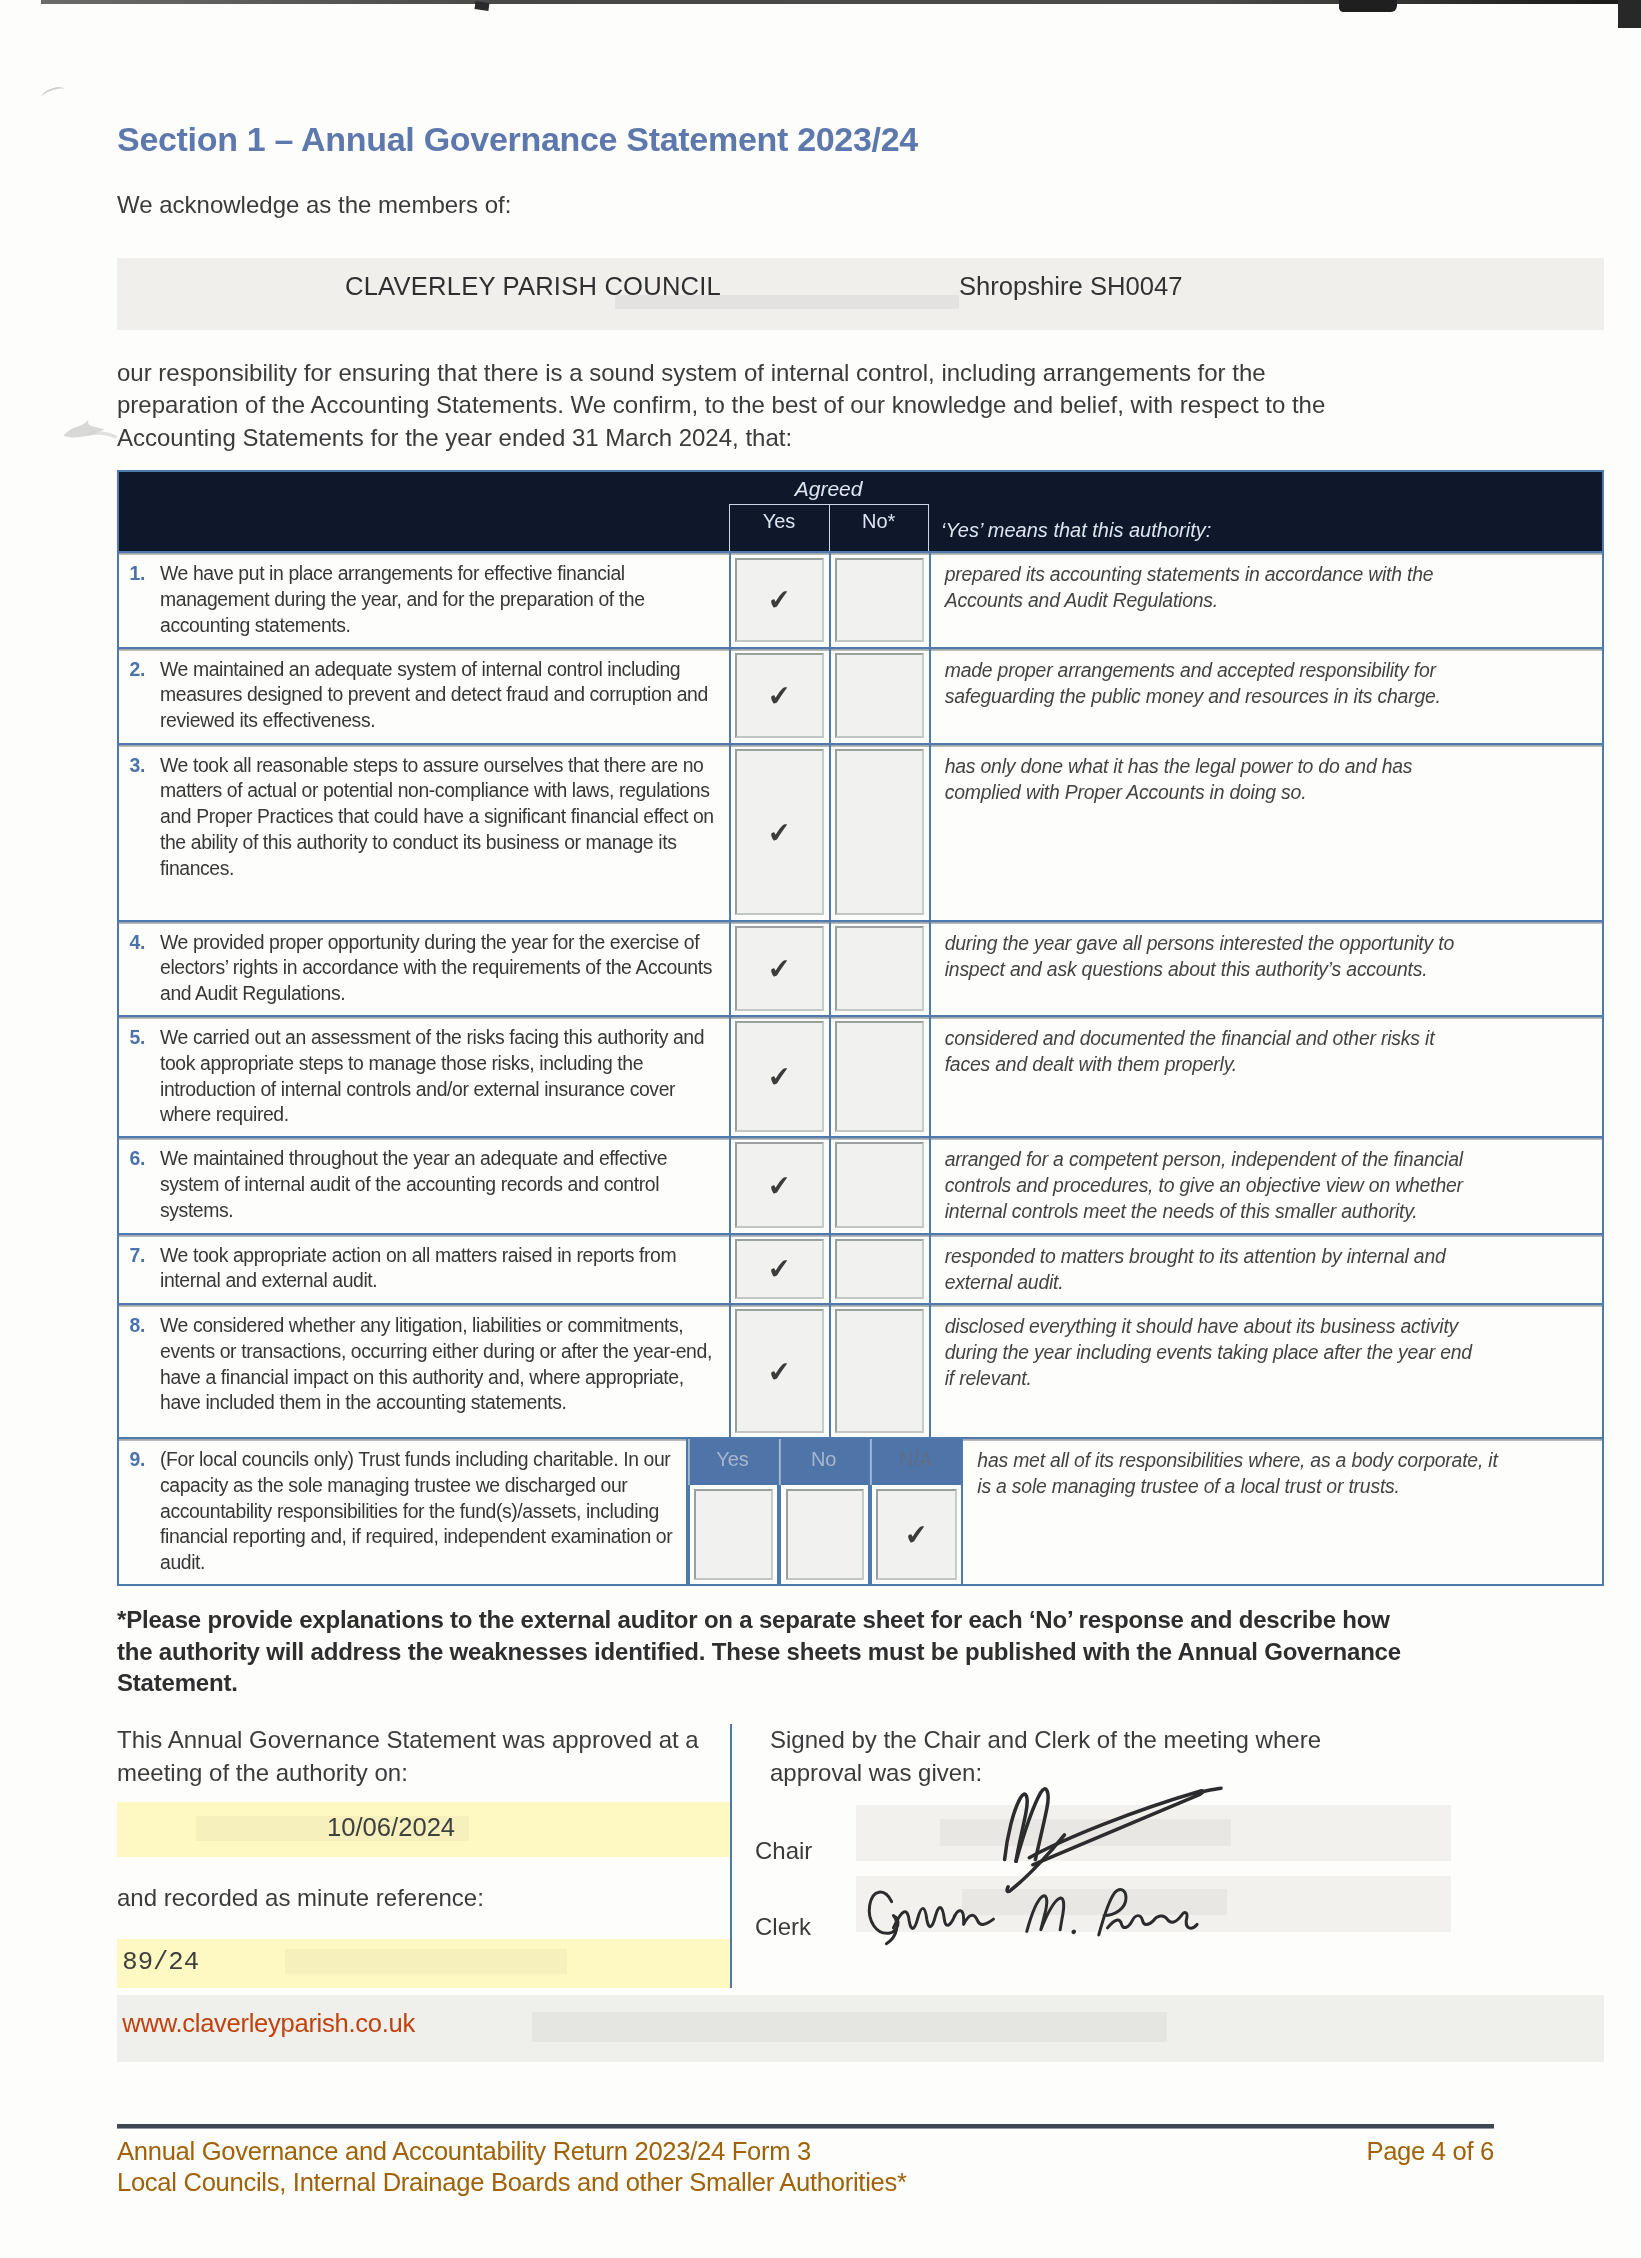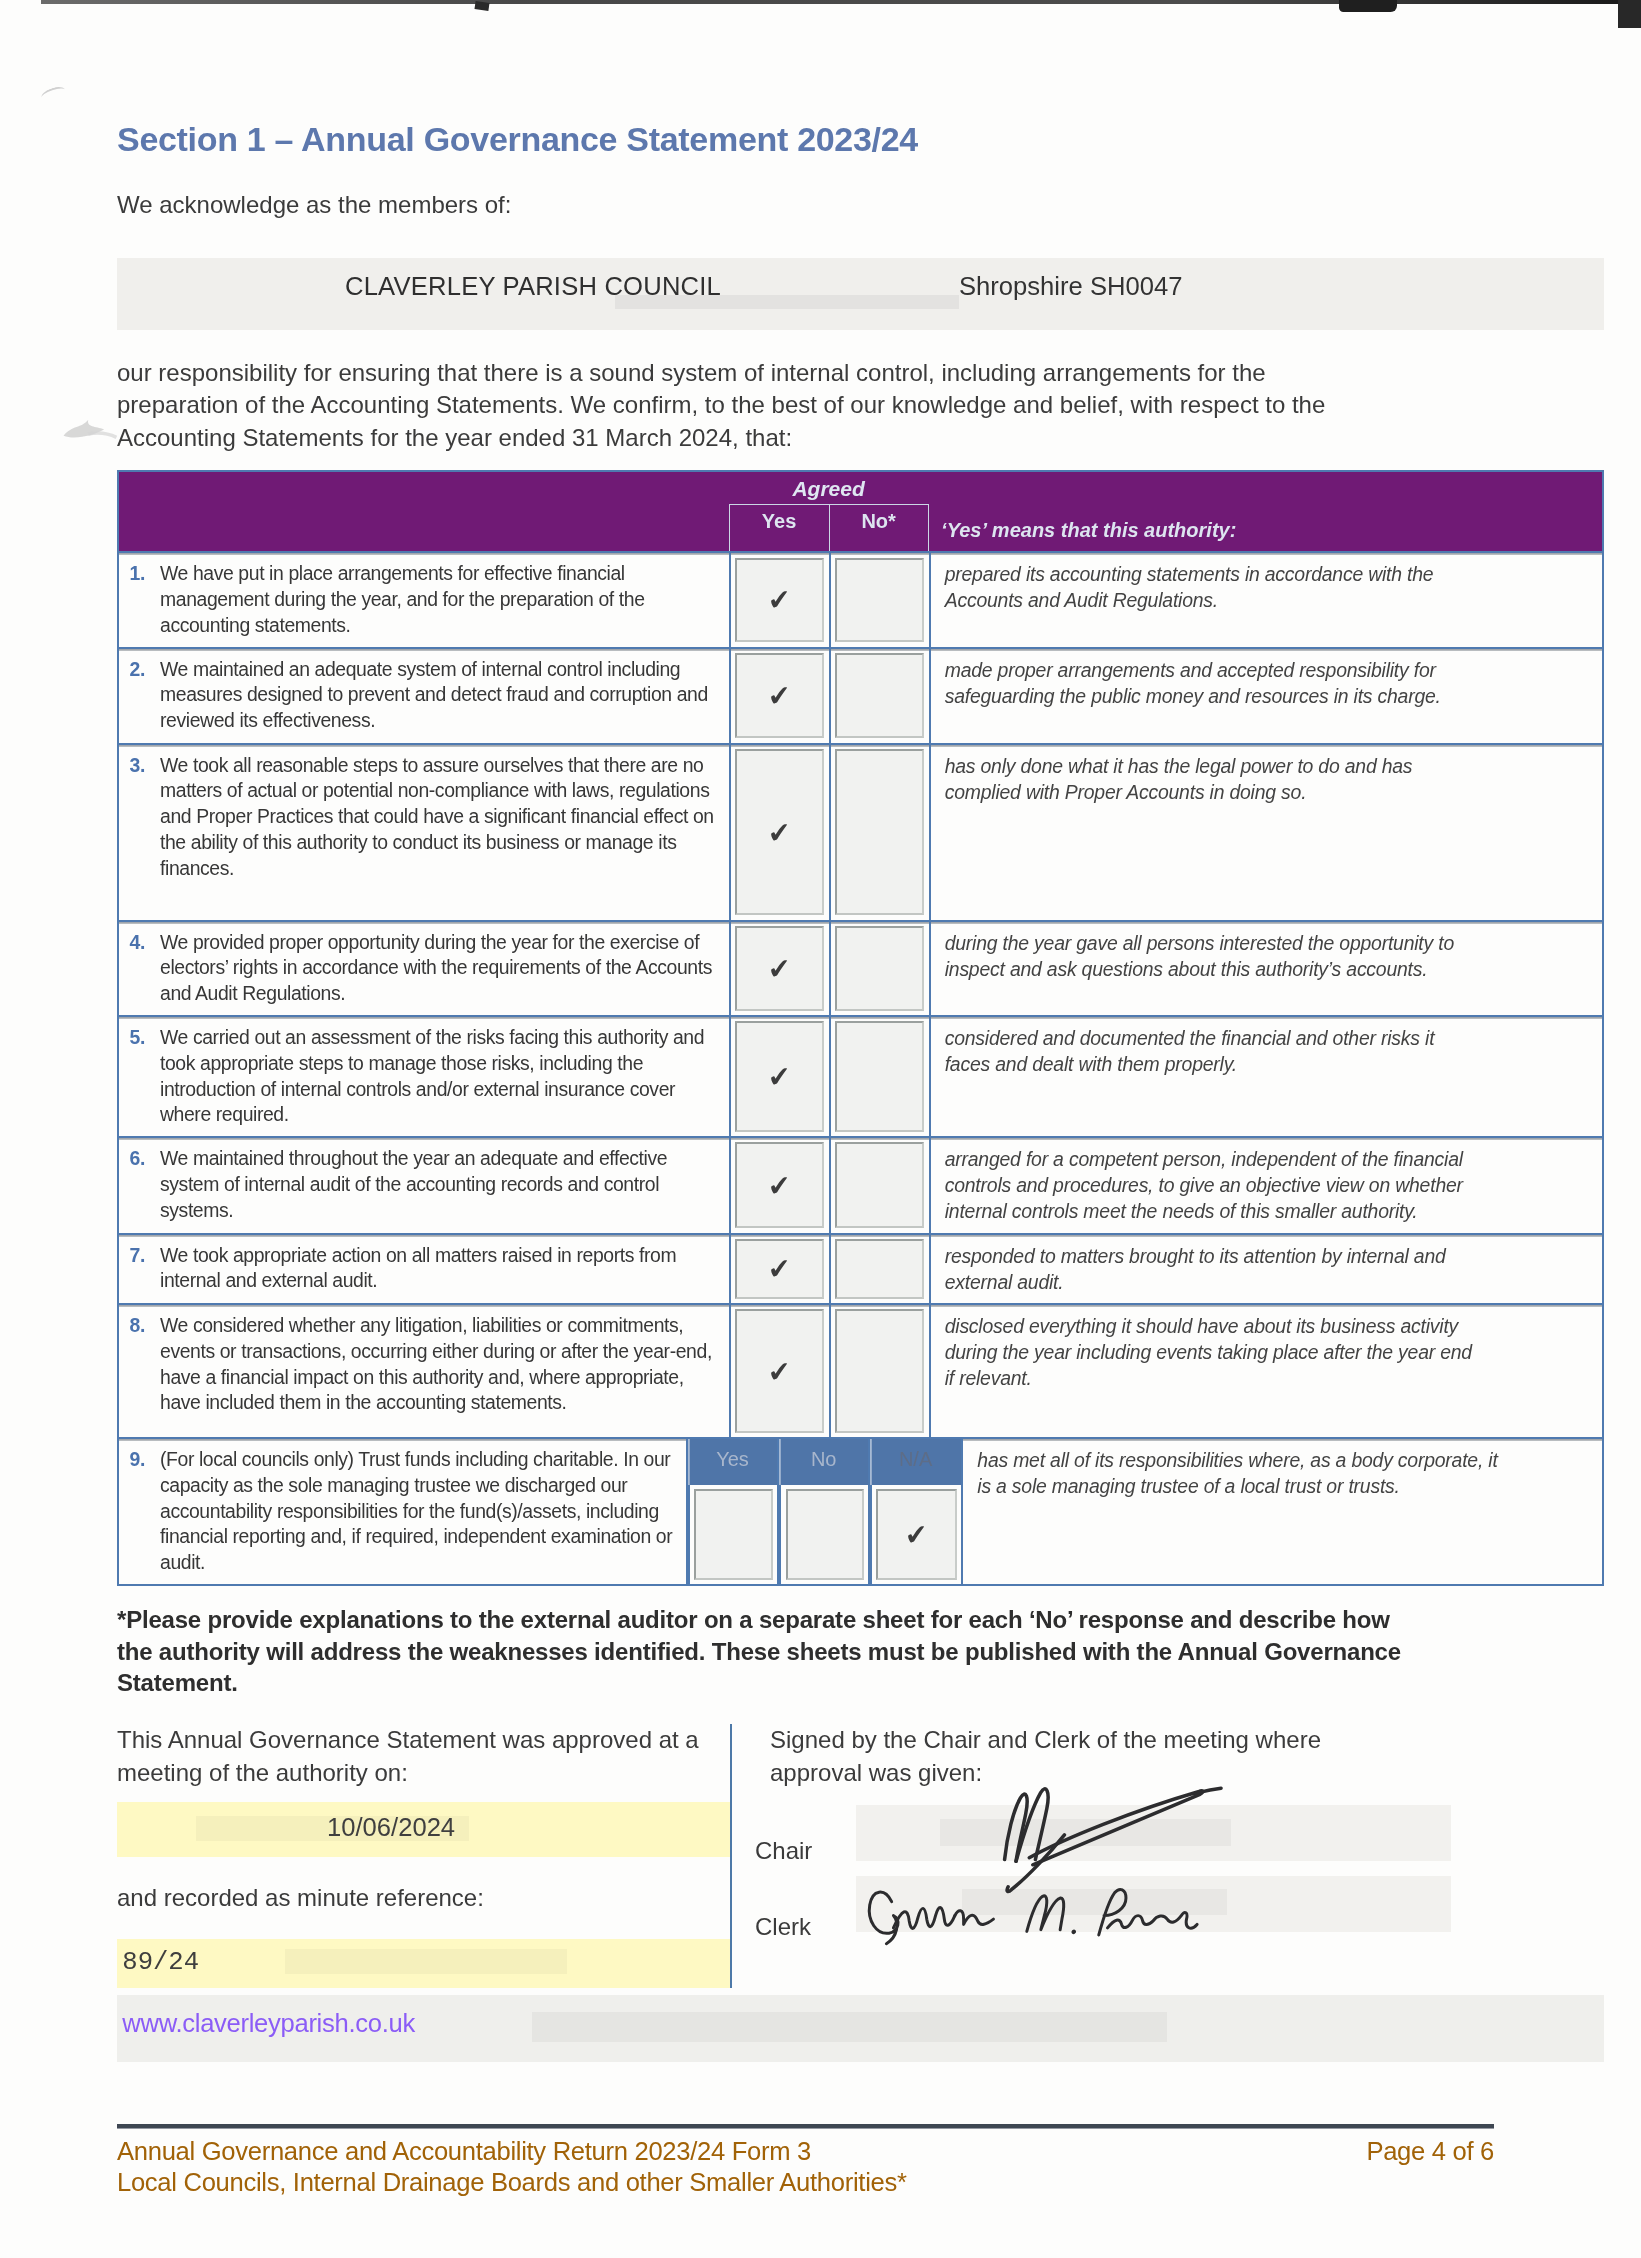--- a/index.html
+++ b/index.html
@@ -22,21 +22,21 @@
   h1.title { margin:120px 0 0 0; font-size:34px; font-weight:bold; color:#5d78ad; letter-spacing:-0.3px; }
   .ack { margin:32px 0 0 0; font-size:24px; }
   .name-band { position:relative; margin-top:39px; height:72px; background:#f0efec; }
   .cname { position:absolute; left:228px; top:14px; font-size:25.6px; color:#2f2f2f; letter-spacing:0.2px; }
   .cref  { position:absolute; left:842px; top:14px; font-size:25.6px; color:#333; }
   .ghost { position:absolute; background:rgba(0,0,0,0.05); }
   .name-band .ghost { left:498px; top:37px; width:344px; height:14px; }
   .intro { margin:26.5px 0 0 0; width:1231px; font-size:24px; line-height:1.37; }
   
   .agstable { margin-top:15px; border:2.6px solid #4f7ab0; background:#fdfdfc; }
-  .thead { display:grid; grid-template-columns:41.1% 13.5% auto; height:79px; background:#701a75;font-weight:bold; }
+  .thead { display:grid; grid-template-columns:41.1% 13.5% auto; height:79px; background:#0f172a; }
   .th-mid { display:flex; flex-direction:column; }
   .agreed { text-align:center; font-style:italic; font-size:21px; color:#dfe7f2; padding-top:5.3px; }
   .ynbox { flex:1; margin-top:2.6px; display:grid; grid-template-columns:1fr 1fr; border:1.8px solid #ccd7e6; border-bottom:none; }
   .ynbox > div { text-align:center; font-size:20px; color:#dde5f0; padding-top:5.3px; }
   .ynbox .th-no { border-left:1.8px solid #ccd7e6; }
   .th-means { font-style:italic; font-size:20px; color:#dde5f0; display:flex; align-items:flex-end; padding:0 0 8.8px 12.4px;text-align:right; }
   .trow { display:grid; grid-template-columns:41.1% 6.75% 6.75% auto;
     border-top:2.6px solid #4f7ab0; box-shadow:inset 0 1.8px 0 rgba(70,80,92,.5); }
   .trow.r9 { grid-template-columns:38.2% 6.2% 6.1% 6.3% auto; }
   .r1{min-height:83px}.r2{min-height:94px}.r3{min-height:175px}.r4{min-height:85px}
@@ -77,21 +77,21 @@
   .clerk-band .ghost { left:106px; top:12.4px; width:265px; height:26.5px; background:rgba(0,0,0,0.04); }
   .role { position:absolute; left:23px; font-size:24px; color:#3b3b3b; }
   .role.chair { top:113px; } .role.clerk { top:189px; }
   .sig { position:absolute; }
   .sig path { fill:none; stroke:#2c2c2e; stroke-width:4; stroke-linecap:round; stroke-linejoin:round; }
   .sig-chair { left:246px; top:44px; width:260px; height:132px; }
   .sig-clerk { left:127px; top:146px; width:340px; height:86px; }
   .sig-clerk path { stroke-width:3.4; }
   
   .web-band { position:relative; margin-top:12.4px; height:67px; background:#efefec; }
-  .web-band span { position:absolute; left:5.3px; top:14px; font-size:25.6px; color:#8b5cf6; letter-spacing:-0.3px;text-align:right; }
+  .web-band span { position:absolute; left:5.3px; top:14px; font-size:25.6px; color:#c2410c; letter-spacing:-0.3px;text-align:right; }
   .web-band .ghost { left:415px; top:17.6px; width:635px; height:30px; background:rgba(0,0,0,0.04); }
   .footer { position:absolute; left:117px; top:2124px; width:1377px; }
   .rule { height:4.4px; background:#3e4752; box-shadow:0 0.9px 0 #8a9099; }
   .f-row { display:flex; justify-content:space-between; margin-top:8px; }
   .f-left div, .f-page { font-size:25.6px; color:#a16207; letter-spacing:-0.3px; line-height:1.18; }
 </style>
 </head>
 <body>
 
 <div class="page">

